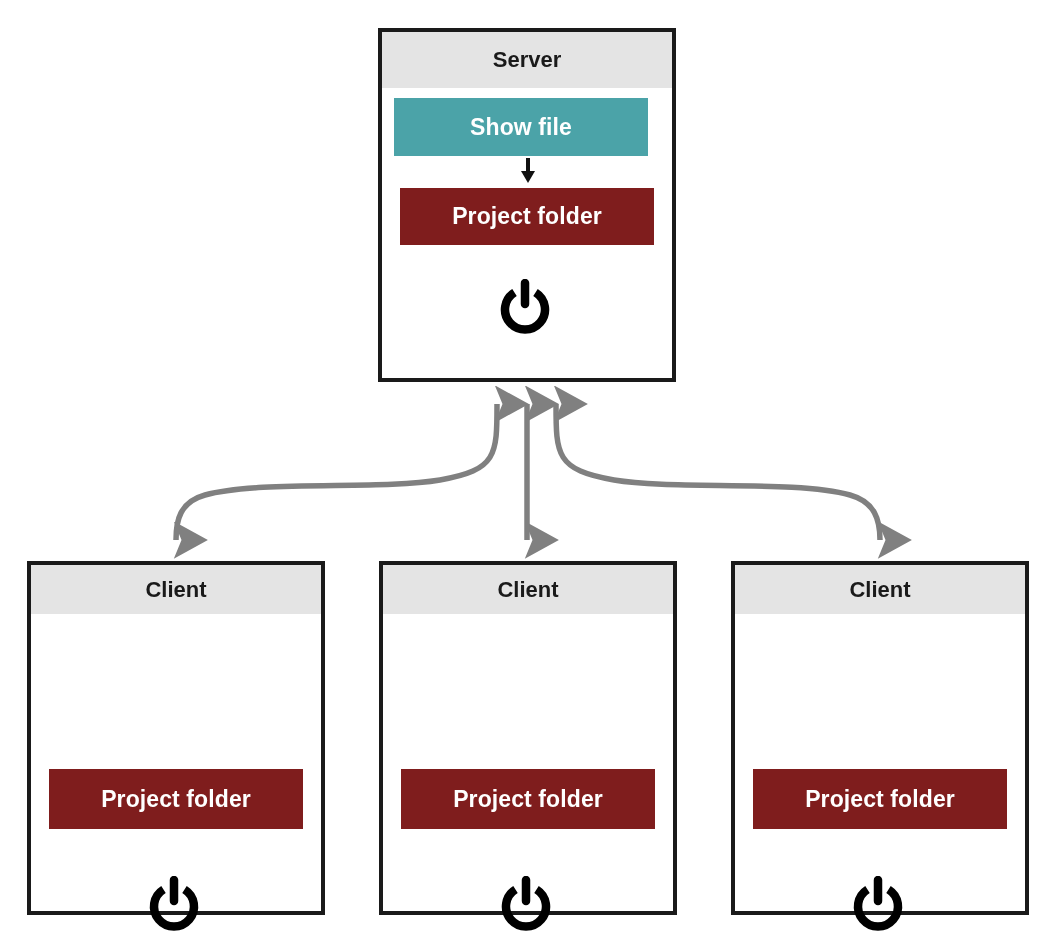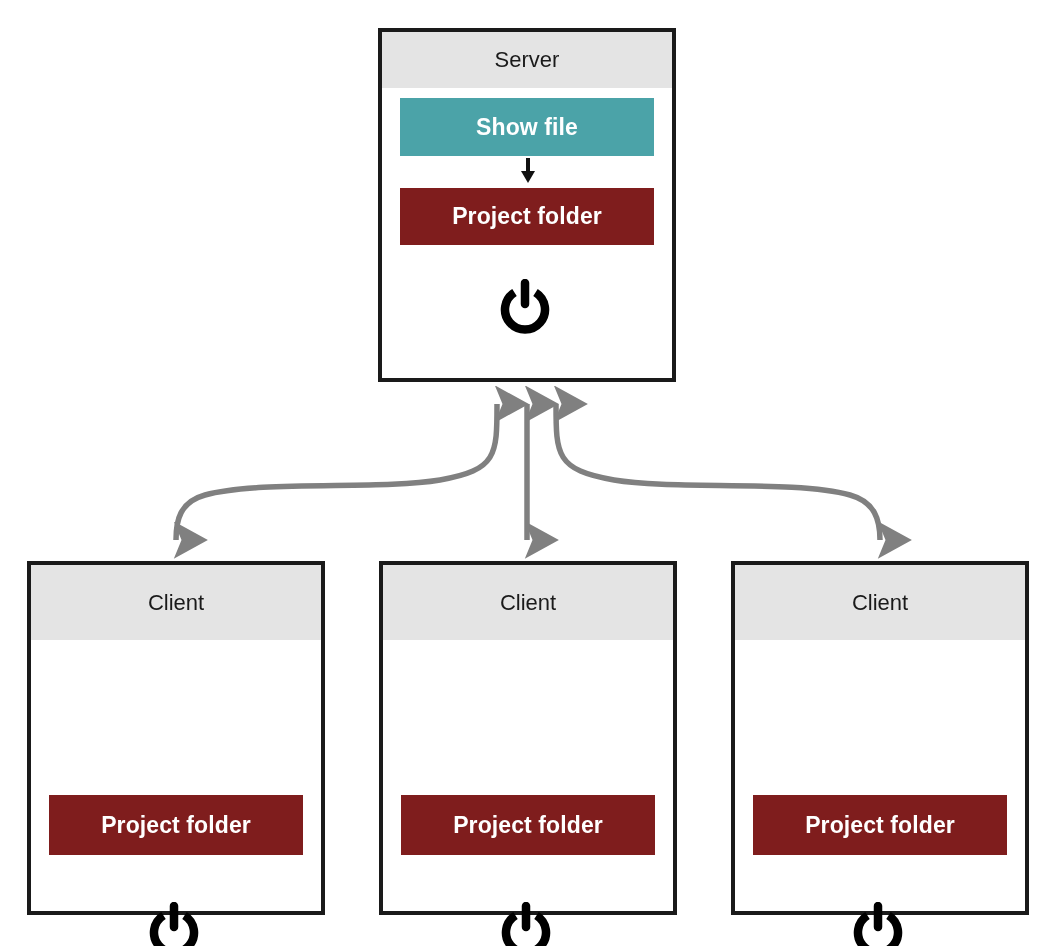--- a/index.html
+++ b/index.html
@@ -29,21 +29,21 @@
     position: absolute;
     box-sizing: border-box;
     border: 4px solid #1a1a1a;
     background: #ffffff;
     display: flex;
     flex-direction: column;
   }
   .node-header {
     background: #e4e4e4;
     color: #1a1a1a;
-    font-weight: normal;
+    font-weight: bold;
     font-size: 22px;
     text-align: left;
     line-height: 1;
     display: flex;
     align-items: center;
     justify-content: center;
     flex: 0 0 auto;
   }
   .node-body {
     position: relative;
@@ -76,21 +76,21 @@
 
   
   #server-node {
     left: 378px;
     top: 28px;
     width: 298px;
     height: 354px;
   }
   #server-node .node-header { height: 56px; }
   #server-show-file {
-    left: 18px;
+    left: 12px;
     top: 10px;
     width: 254px;
     height: 58px;
   }
   #server-inner-arrow {
     left: 135px;
     top: 70px;
   }
   #server-project-folder {
     left: 18px;
@@ -105,21 +105,21 @@
 
   
   .client-node {
     top: 561px;
     width: 298px;
     height: 354px;
   }
   #client-node-1 { left: 27px; }
   #client-node-2 { left: 379px; }
   #client-node-3 { left: 731px; }
-  .client-node .node-header { height: 75px; }
+  .client-node .node-header { height: 49px; }
   .client-chip {
     left: 18px;
     top: 155px;
     width: 254px;
     height: 60px;
   }
   .client-power {
     left: 115px;
     top: 262px;
   }

